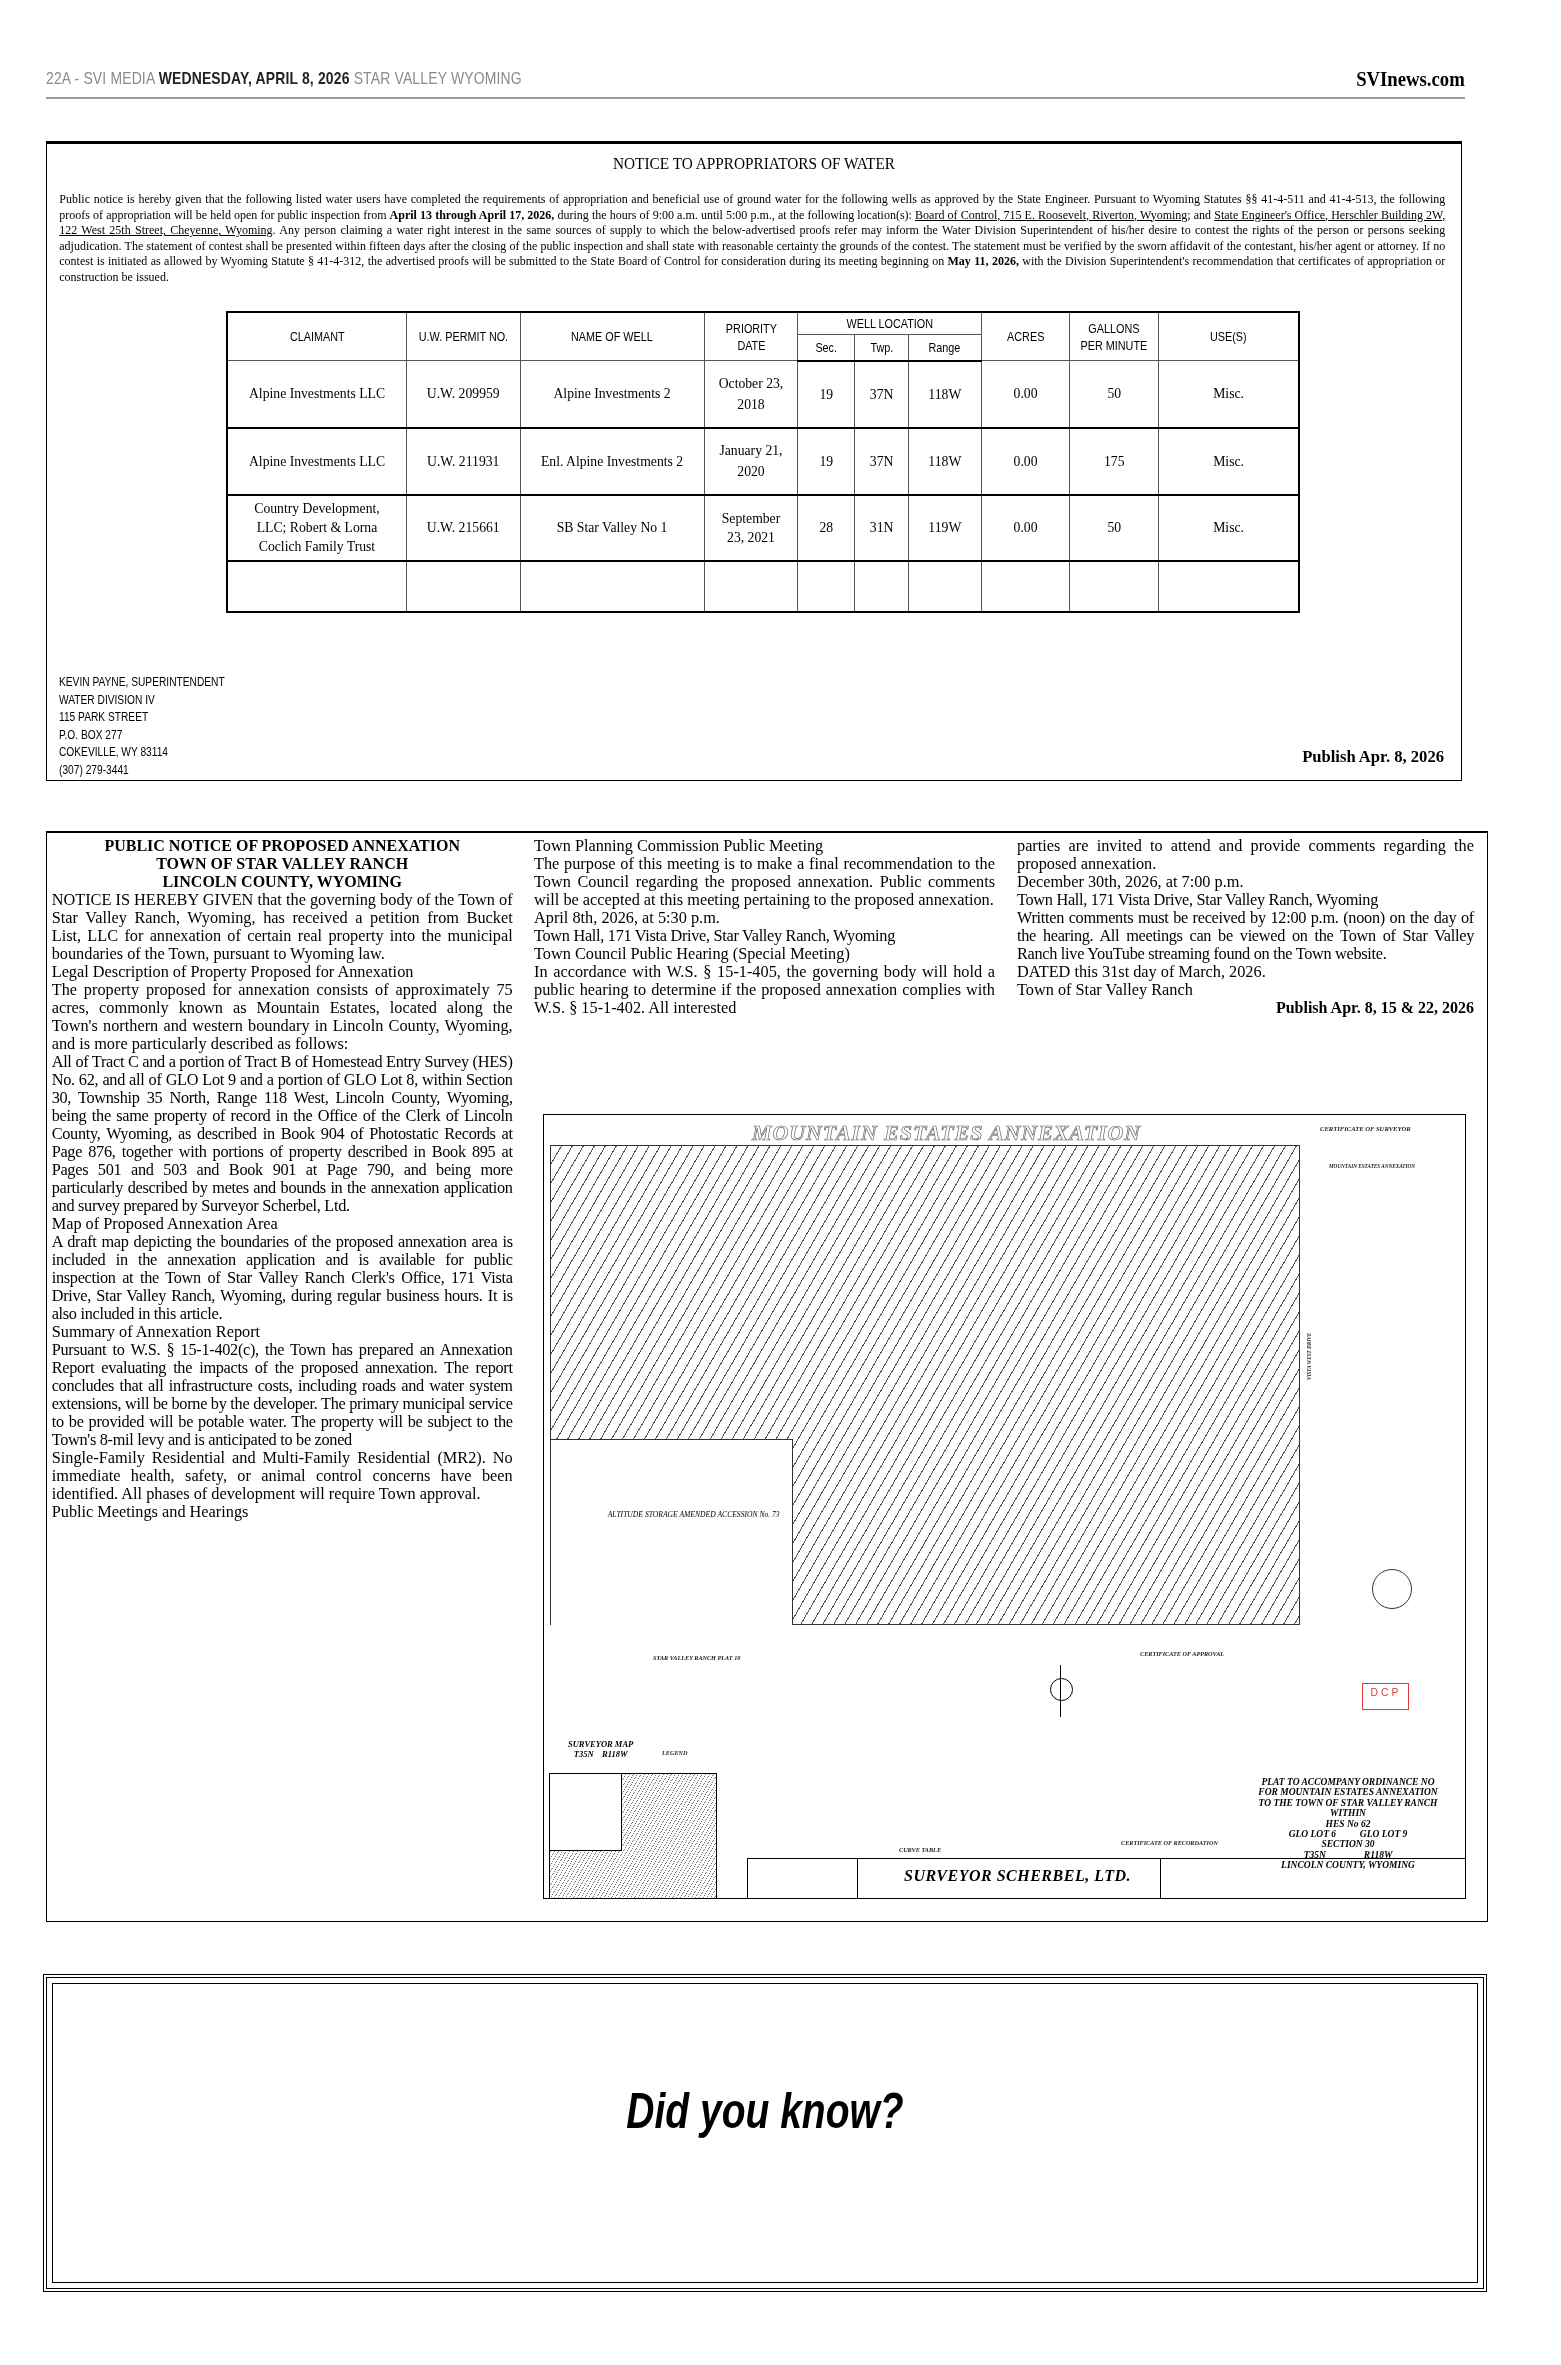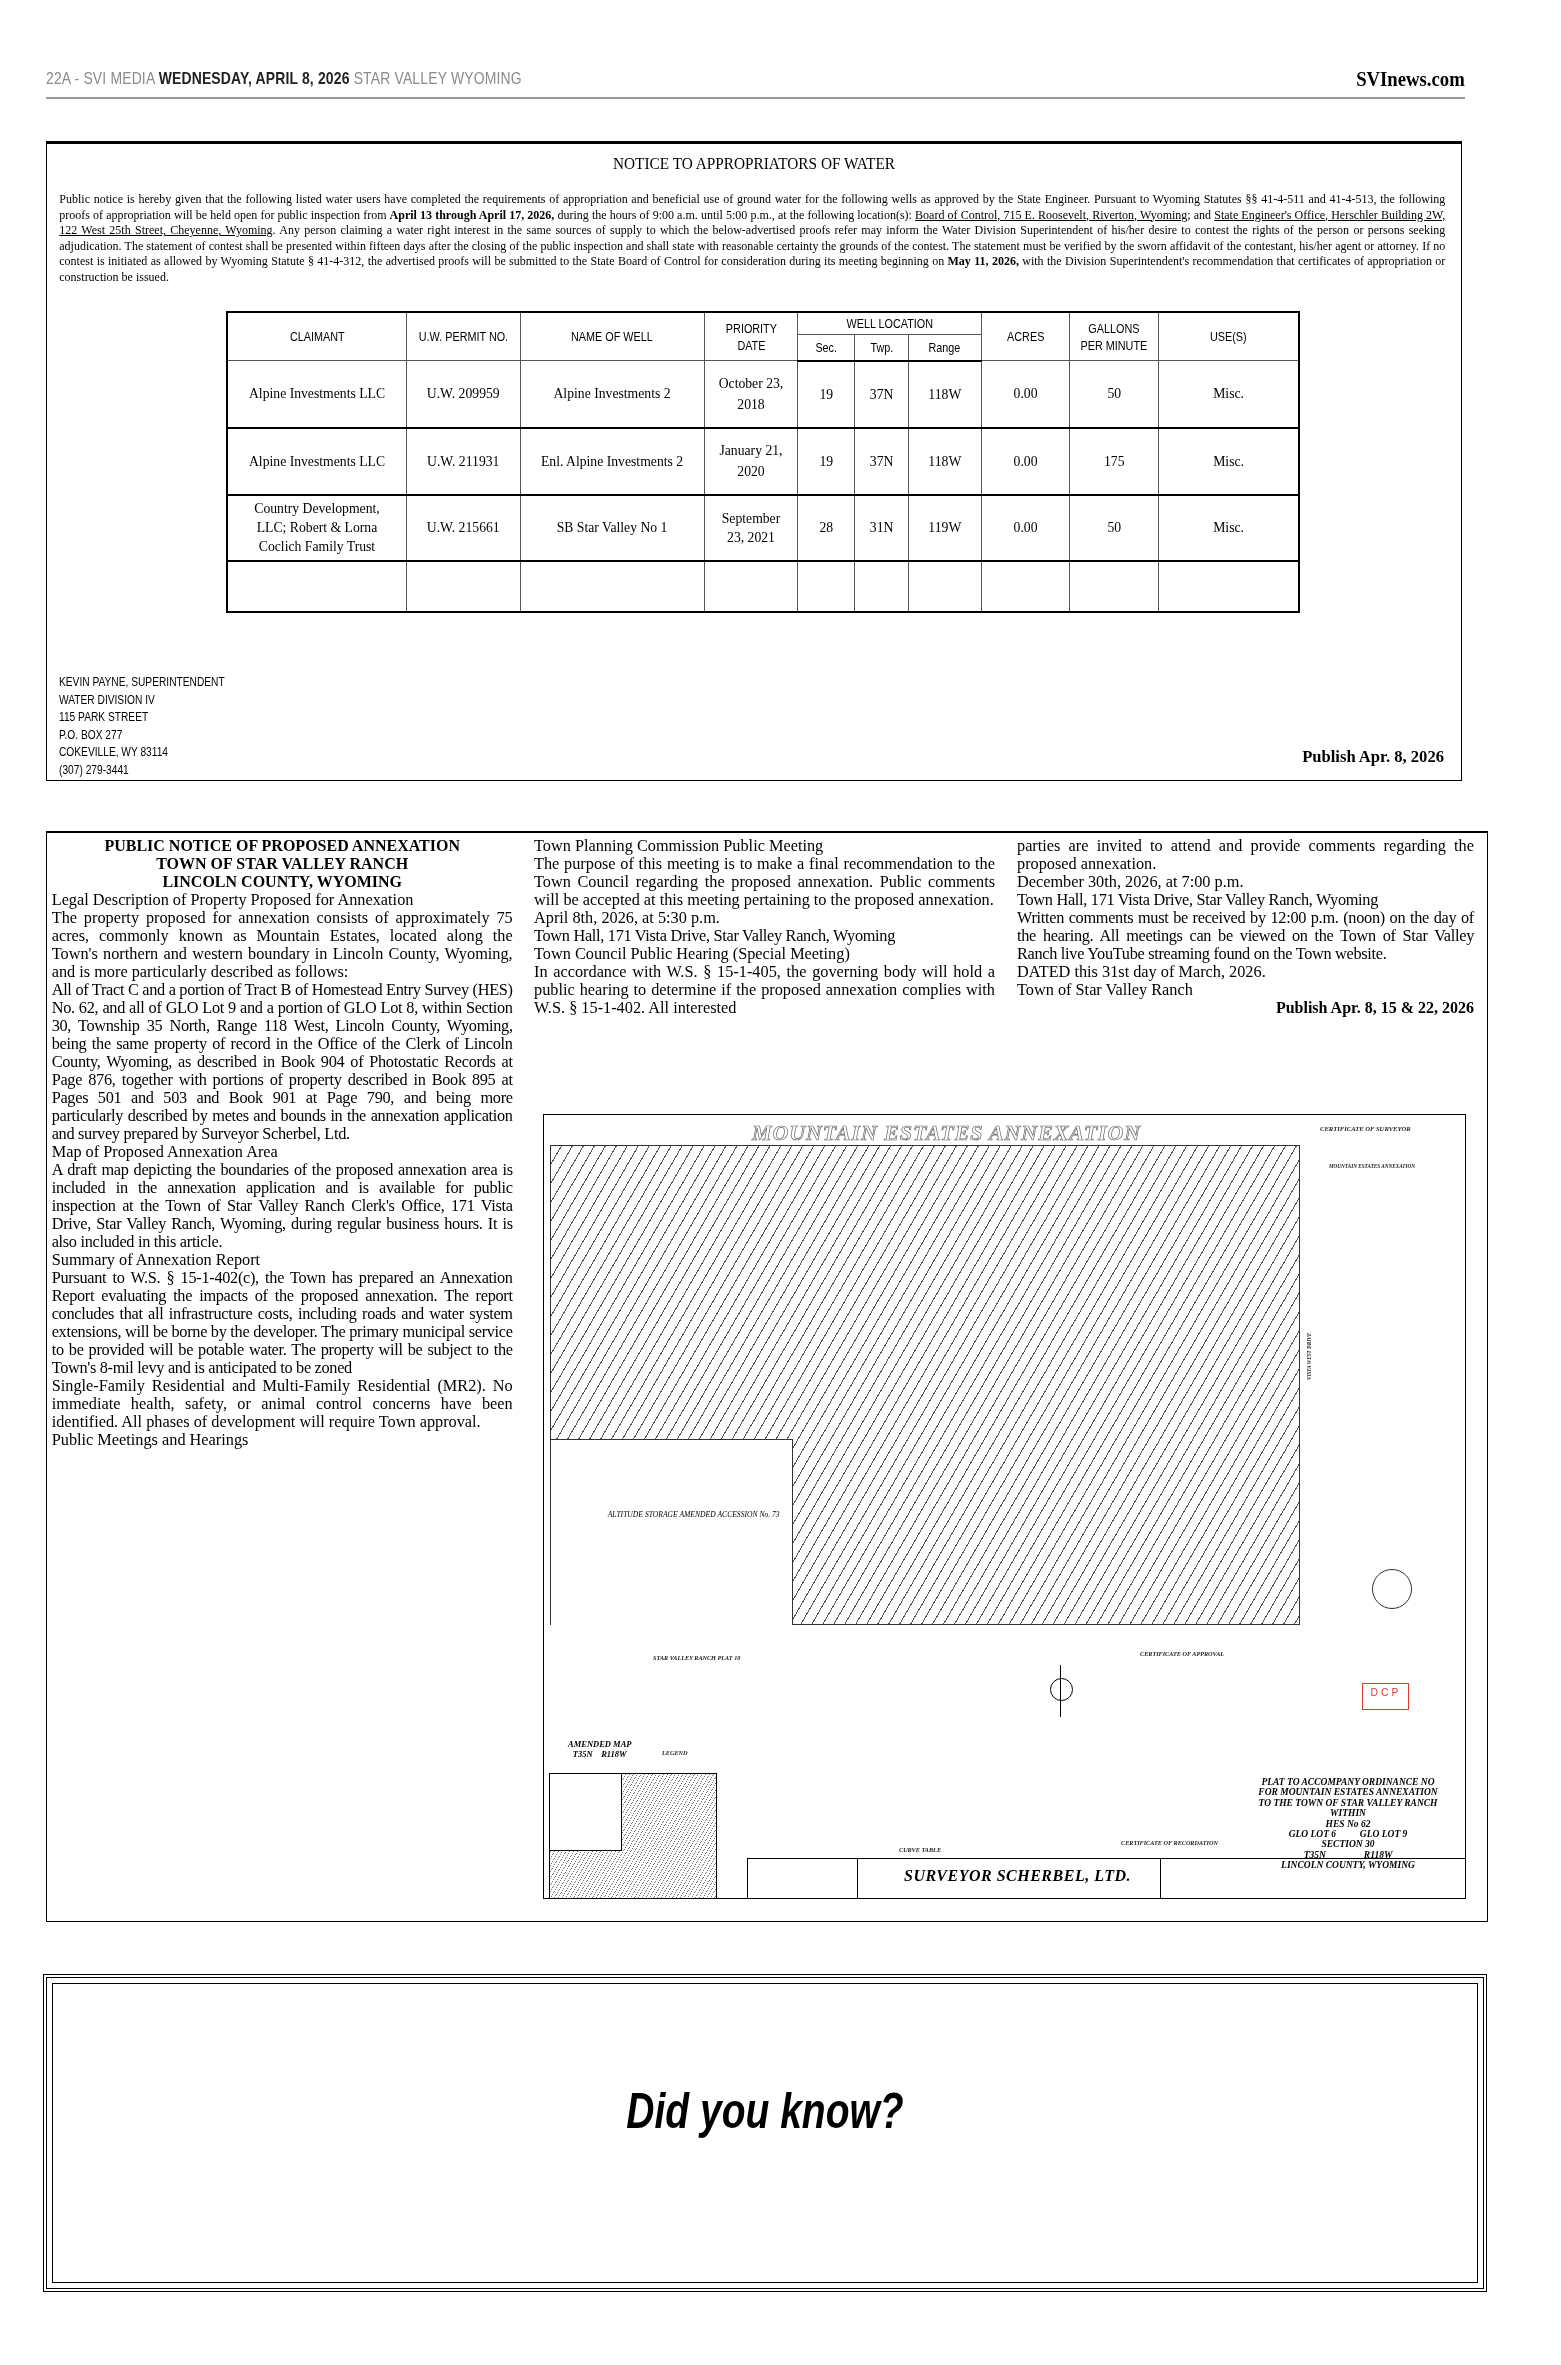--- a/index.html
+++ b/index.html
@@ -185,20 +185,21 @@
     <div>(307) 279-3441</div>
   </div>
   <div class="publish-1">Publish Apr. 8, 2026</div>
 </div>
 
 <div class="annex-box">
   <div class="col col1">
     <p class="heading">PUBLIC NOTICE OF PROPOSED ANNEXATION</p>
     <p class="heading">TOWN OF STAR VALLEY RANCH</p>
     <p class="heading">LINCOLN COUNTY, WYOMING</p>
+    <p>NOTICE IS HEREBY GIVEN that the governing body of the Town of Star Valley Ranch, Wyoming, has received a petition from Bucket List, LLC for annexation of certain real property into the municipal boundaries of the Town, pursuant to Wyoming law.</p>
     <p>Legal Description of Property Proposed for Annexation</p>
     <p>The property proposed for annexation consists of approximately 75 acres, commonly known as Mountain Estates, located along the Town's northern and western boundary in Lincoln County, Wyoming, and is more particularly described as follows:</p>
     <p class="narrow">All of Tract C and a portion of Tract B of Homestead Entry Survey (HES) No. 62, and all of GLO Lot 9 and a portion of GLO Lot 8, within Section 30, Township 35 North, Range 118 West, Lincoln County, Wyoming, being the same property of record in the Office of the Clerk of Lincoln County, Wyoming, as described in Book 904 of Photostatic Records at Page 876, together with portions of property described in Book 895 at Pages 501 and 503 and Book 901 at Page 790, and being more particularly described by metes and bounds in the annexation application and survey prepared by Surveyor Scherbel, Ltd.</p>
     <p>Map of Proposed Annexation Area</p>
     <p class="narrow">A draft map depicting the boundaries of the proposed annexation area is included in the annexation application and is available for public inspection at the Town of Star Valley Ranch Clerk's Office, 171 Vista Drive, Star Valley Ranch, Wyoming, during regular business hours. It is also included in this article.</p>
     <p>Summary of Annexation Report</p>
     <p class="narrow">Pursuant to W.S. § 15-1-402(c), the Town has prepared an Annexation Report evaluating the impacts of the proposed annexation. The report concludes that all infrastructure costs, including roads and water system extensions, will be borne by the developer. The primary municipal service to be provided will be potable water. The property will be subject to the Town's 8-mil levy and is anticipated to be zoned</p>
     <p>Single-Family Residential and Multi-Family Residential (MR2). No immediate health, safety, or animal control concerns have been identified.  All phases of development will require Town approval.</p>
     <p>Public Meetings and Hearings</p>
   </div>
@@ -235,21 +236,21 @@
     <div class="map-small" style="left:109px;top:539px;font-size:6.2px">STAR VALLEY RANCH PLAT 10</div>
     <div class="map-small" style="left:118px;top:634px;font-size:6.2px">LEGEND</div>
     <div class="map-small" style="left:355px;top:731px;font-size:6.2px">CURVE TABLE</div>
     <div class="map-small" style="left:596px;top:535px;font-size:6.2px">CERTIFICATE OF APPROVAL</div>
     <div class="map-small" style="left:577px;top:724px;font-size:6.2px">CERTIFICATE OF RECORDATION</div>
     <div class="north"></div>
     <div class="seal"></div>
     <div class="dcp">D  C  P</div>
 
     <div class="loc-label">
-      <div>AMENDED MAP</div>
+      <div>SURVEYOR MAP</div>
       <div><span>T35N</span>&nbsp;&nbsp;&nbsp;&nbsp;<span>R118W</span></div>
     </div>
     <div class="loc-map" style="top:658px">
         <div class="blank"></div>
       </div>
 
     <div class="plat-caption">
       <div>PLAT TO ACCOMPANY ORDINANCE NO</div>
       <div>FOR MOUNTAIN ESTATES ANNEXATION</div>
       <div>TO THE TOWN OF STAR VALLEY RANCH</div>

